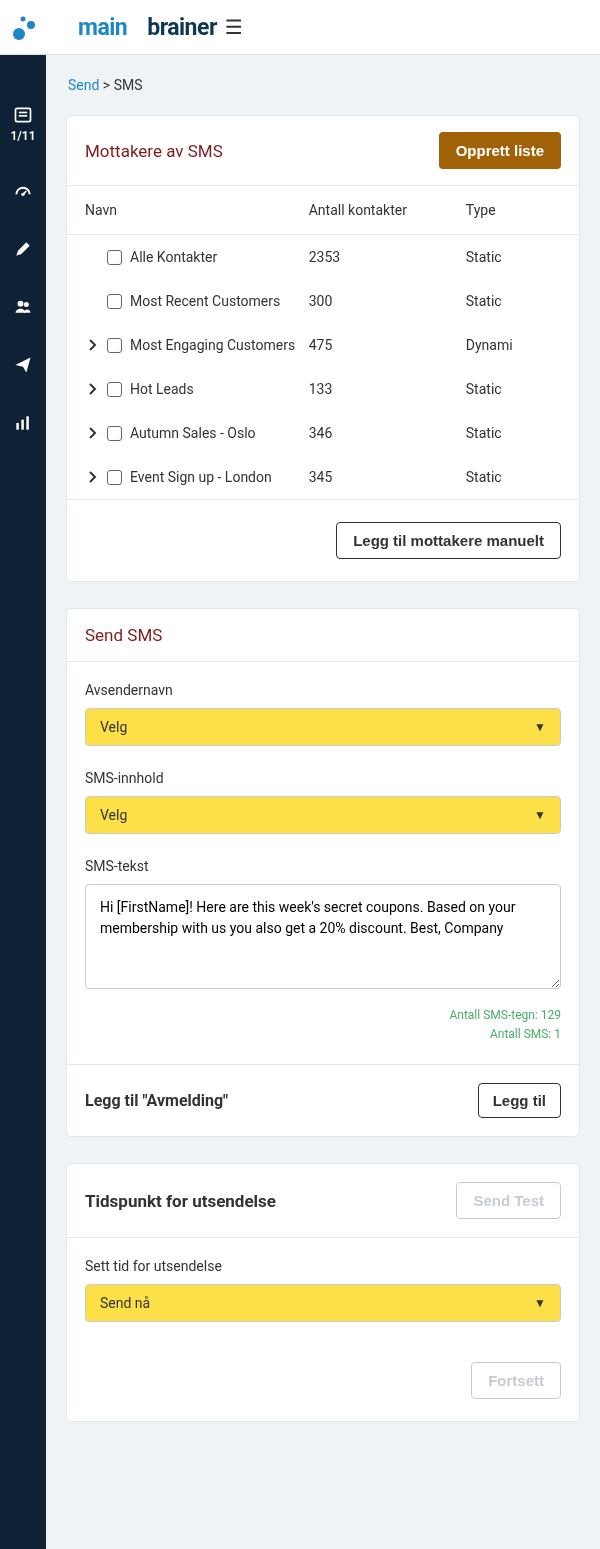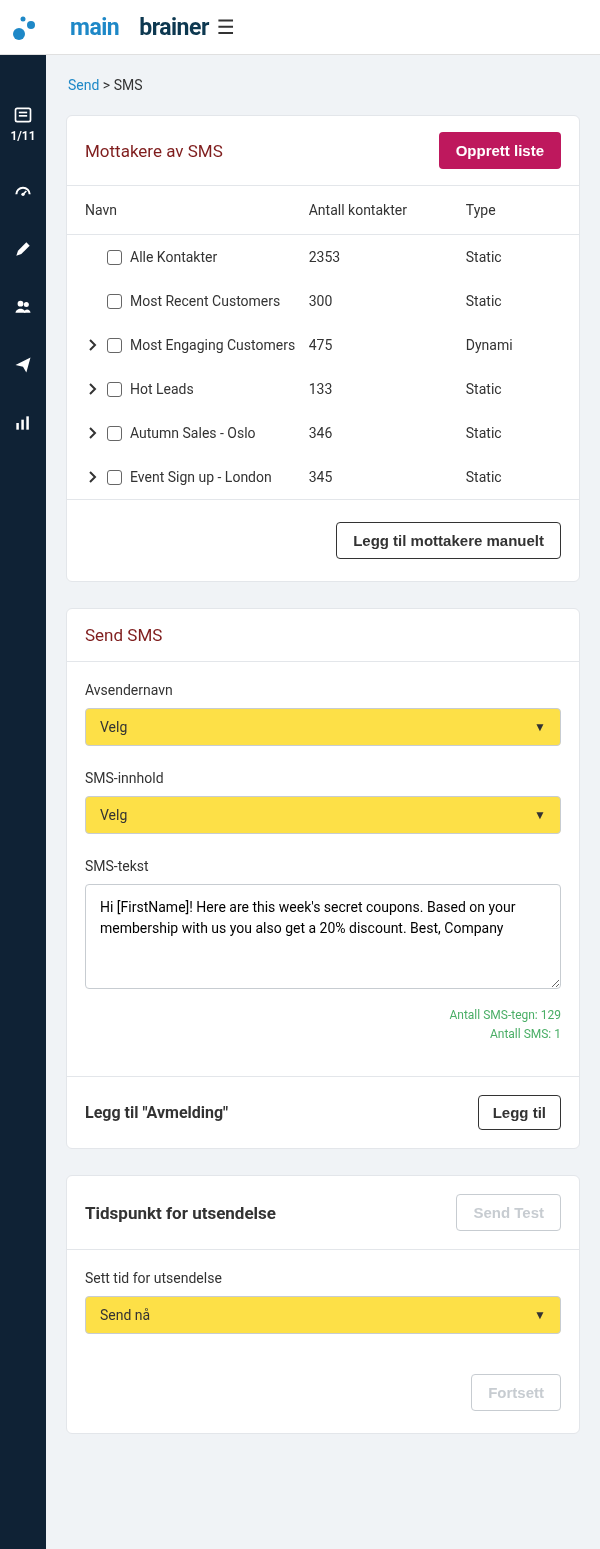--- a/index.html
+++ b/index.html
@@ -1,19 +1,19 @@
 <!DOCTYPE html>
 <html><head>
 <meta charset="utf-8">
 <style>
 * { box-sizing: border-box; margin: 0; padding: 0; }
 body { font-family: -apple-system, BlinkMacSystemFont, "Segoe UI", Roboto, Arial, sans-serif; background: #f0f3f6; color: #333; font-size: 14px; }
 
 .topbar { background: #fff; height: 55px; display: flex; align-items: center; padding: 0 12px; border-bottom: 1px solid #e0e0e0; position: relative; z-index: 10; }
-.logo { display: flex; align-items: center; gap: 8px; justify-content: center; }
+.logo { display: flex; align-items: center; gap: 16px; justify-content: center; }
 .logo-dots { width: 30px; height: 28px; position: relative; }
 .logo-text { font-size: 23px; font-weight: 700; letter-spacing: -0.5px; }
 .logo-text .main { color: #1e88c7; }
 .logo-text .brainer { color: #0d3850; }
 .hamburger { margin-left: 8px; font-size: 20px; color: #333; cursor: pointer; }
 
 .layout { display: flex; min-height: calc(100vh - 55px); }
 .sidebar { width: 46px; background: #0f2235; display: flex; flex-direction: column; align-items: center; padding-top: 50px; gap: 38px; }
 .sidebar-item { color: #fff; text-align: center; cursor: pointer; font-size: 16px; }
 .sidebar-icon { width: 20px; height: 20px; display: block; margin: 0 auto; }
@@ -22,21 +22,21 @@
 .main { flex: 1; padding: 22px 20px 30px 20px; }
 .breadcrumb { font-size: 14px; margin-bottom: 22px; margin-left: 2px; }
 .breadcrumb a { color: #1e88c7; text-decoration: none; }
 .breadcrumb .sep { color: #333; }
 .breadcrumb .current { color: #333; }
 
 .card { background: #fff; border: 1px solid #e3e6ea; border-radius: 6px; margin-bottom: 26px; }
 .card-header { display: flex; justify-content: space-between; align-items: center; padding: 16px 18px; border-bottom: 1px solid #e3e6ea; }
 .card-title { font-size: 17px; font-weight: 400; color: #7f1d1d; }
 .btn { border-radius: 4px; padding: 9px 16px; font-size: 15px; font-weight: 600; cursor: pointer; border: 1px solid transparent; }
-.btn-green { background: #be185d; color: #fff; }
+.btn-green { background: #a16207; color: #fff; }
 .btn-outline { background: #fff; border: 1px solid #333; color: #333; font-weight: 700; }
 .btn-outline-light { background: #fff; border: 1px solid #c7ccd1; color: #c7ccd1; font-weight: 700; }
 
 .table-head { display: flex; padding: 16px 18px; border-bottom: 1px solid #e3e6ea; color: #333; font-size: 14px; }
 .col-name { flex: 0 0 47%; padding-left: 0; }
 .col-contacts { flex: 0 0 33%; }
 .col-type { flex: 0 0 20%; }
 
 .table-row { display: flex; align-items: center; padding: 14px 18px; color: #333; font-size: 14px; }
 .row-name { flex: 0 0 47%; display: flex; align-items: center; gap: 8px; }
@@ -229,21 +229,21 @@
             <span class="caret">▼</span>
           </div>
         </div>
         <div class="form-group">
           <label class="form-label">SMS-innhold</label>
           <div class="select">
             <span>Velg</span>
             <span class="caret">▼</span>
           </div>
         </div>
-        <div class="form-group" style="margin-bottom:12px;">
+        <div class="form-group" style="margin-bottom:0;">
           <label class="form-label">SMS-tekst</label>
           <textarea class="textarea" style="">Hi [FirstName]! Here are this week's secret coupons. Based on your membership with us you also get a 20% discount. Best, Company</textarea>
           <div class="char-info">
             <div>Antall SMS-tegn: 129</div>
             <div>Antall SMS: 1</div>
           </div>
         </div>
       </div>
       <div class="unsubscribe-row">
         <div class="unsubscribe-label">Legg til "Avmelding"</div>

